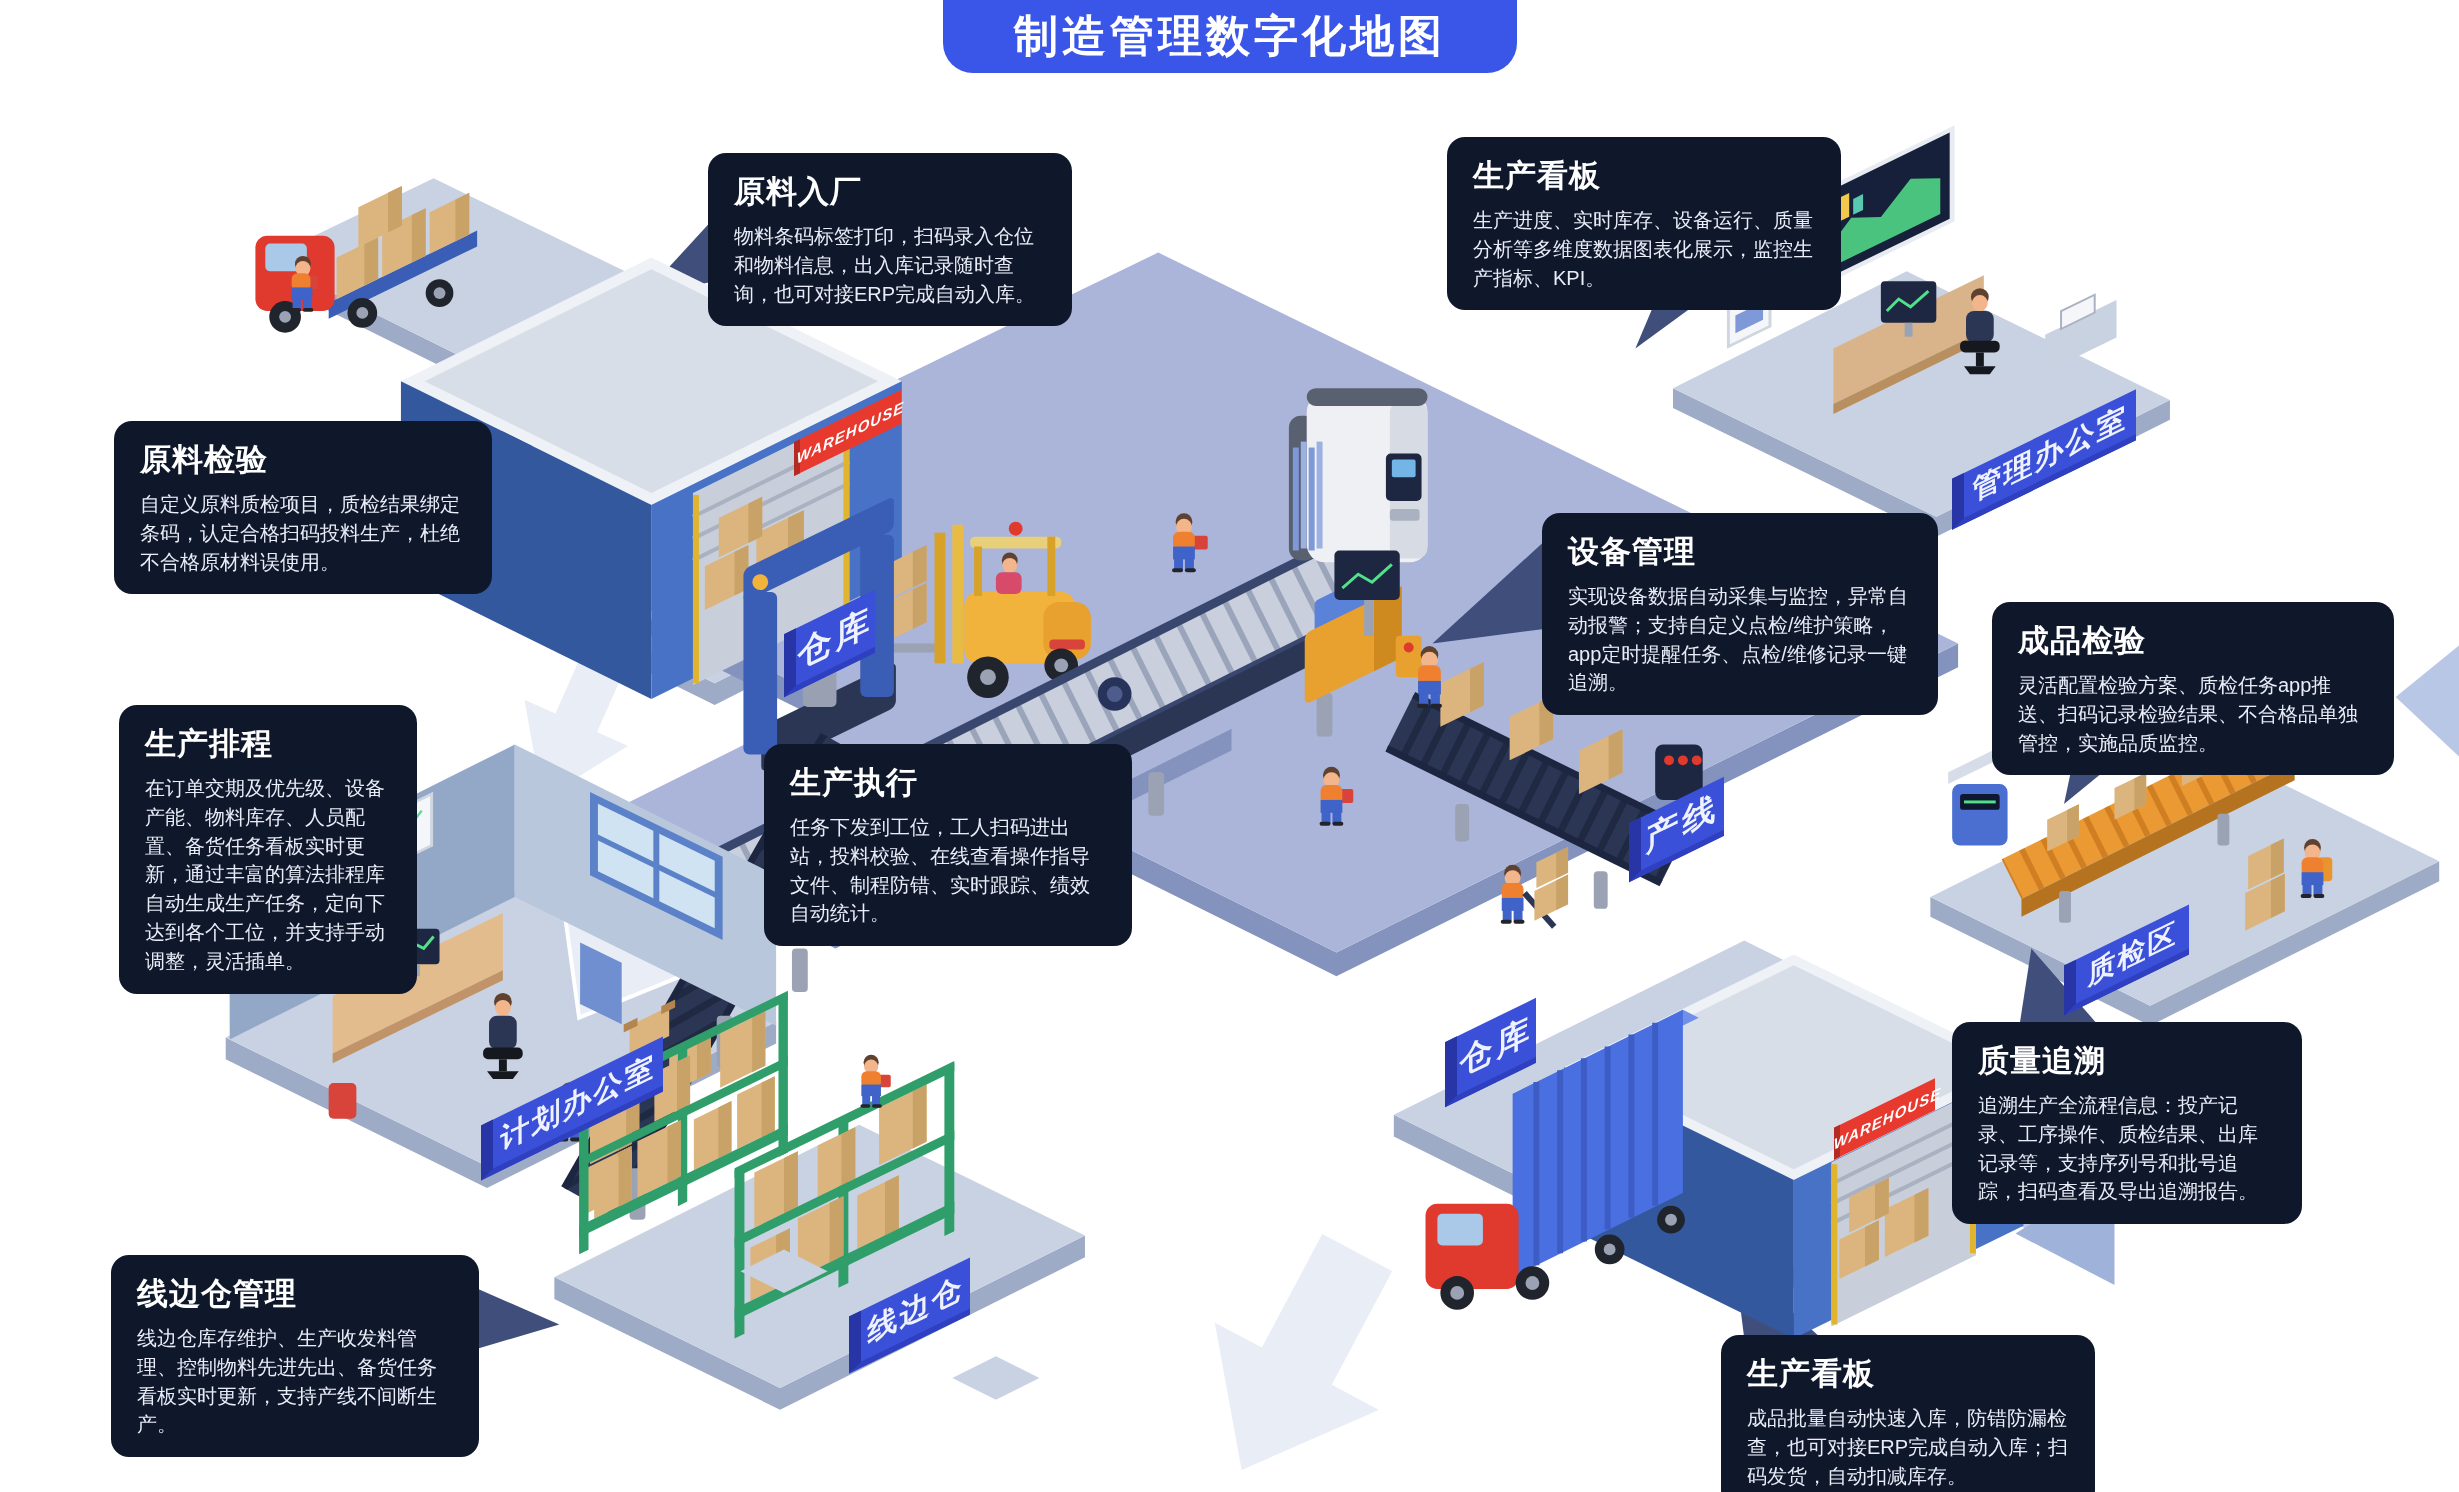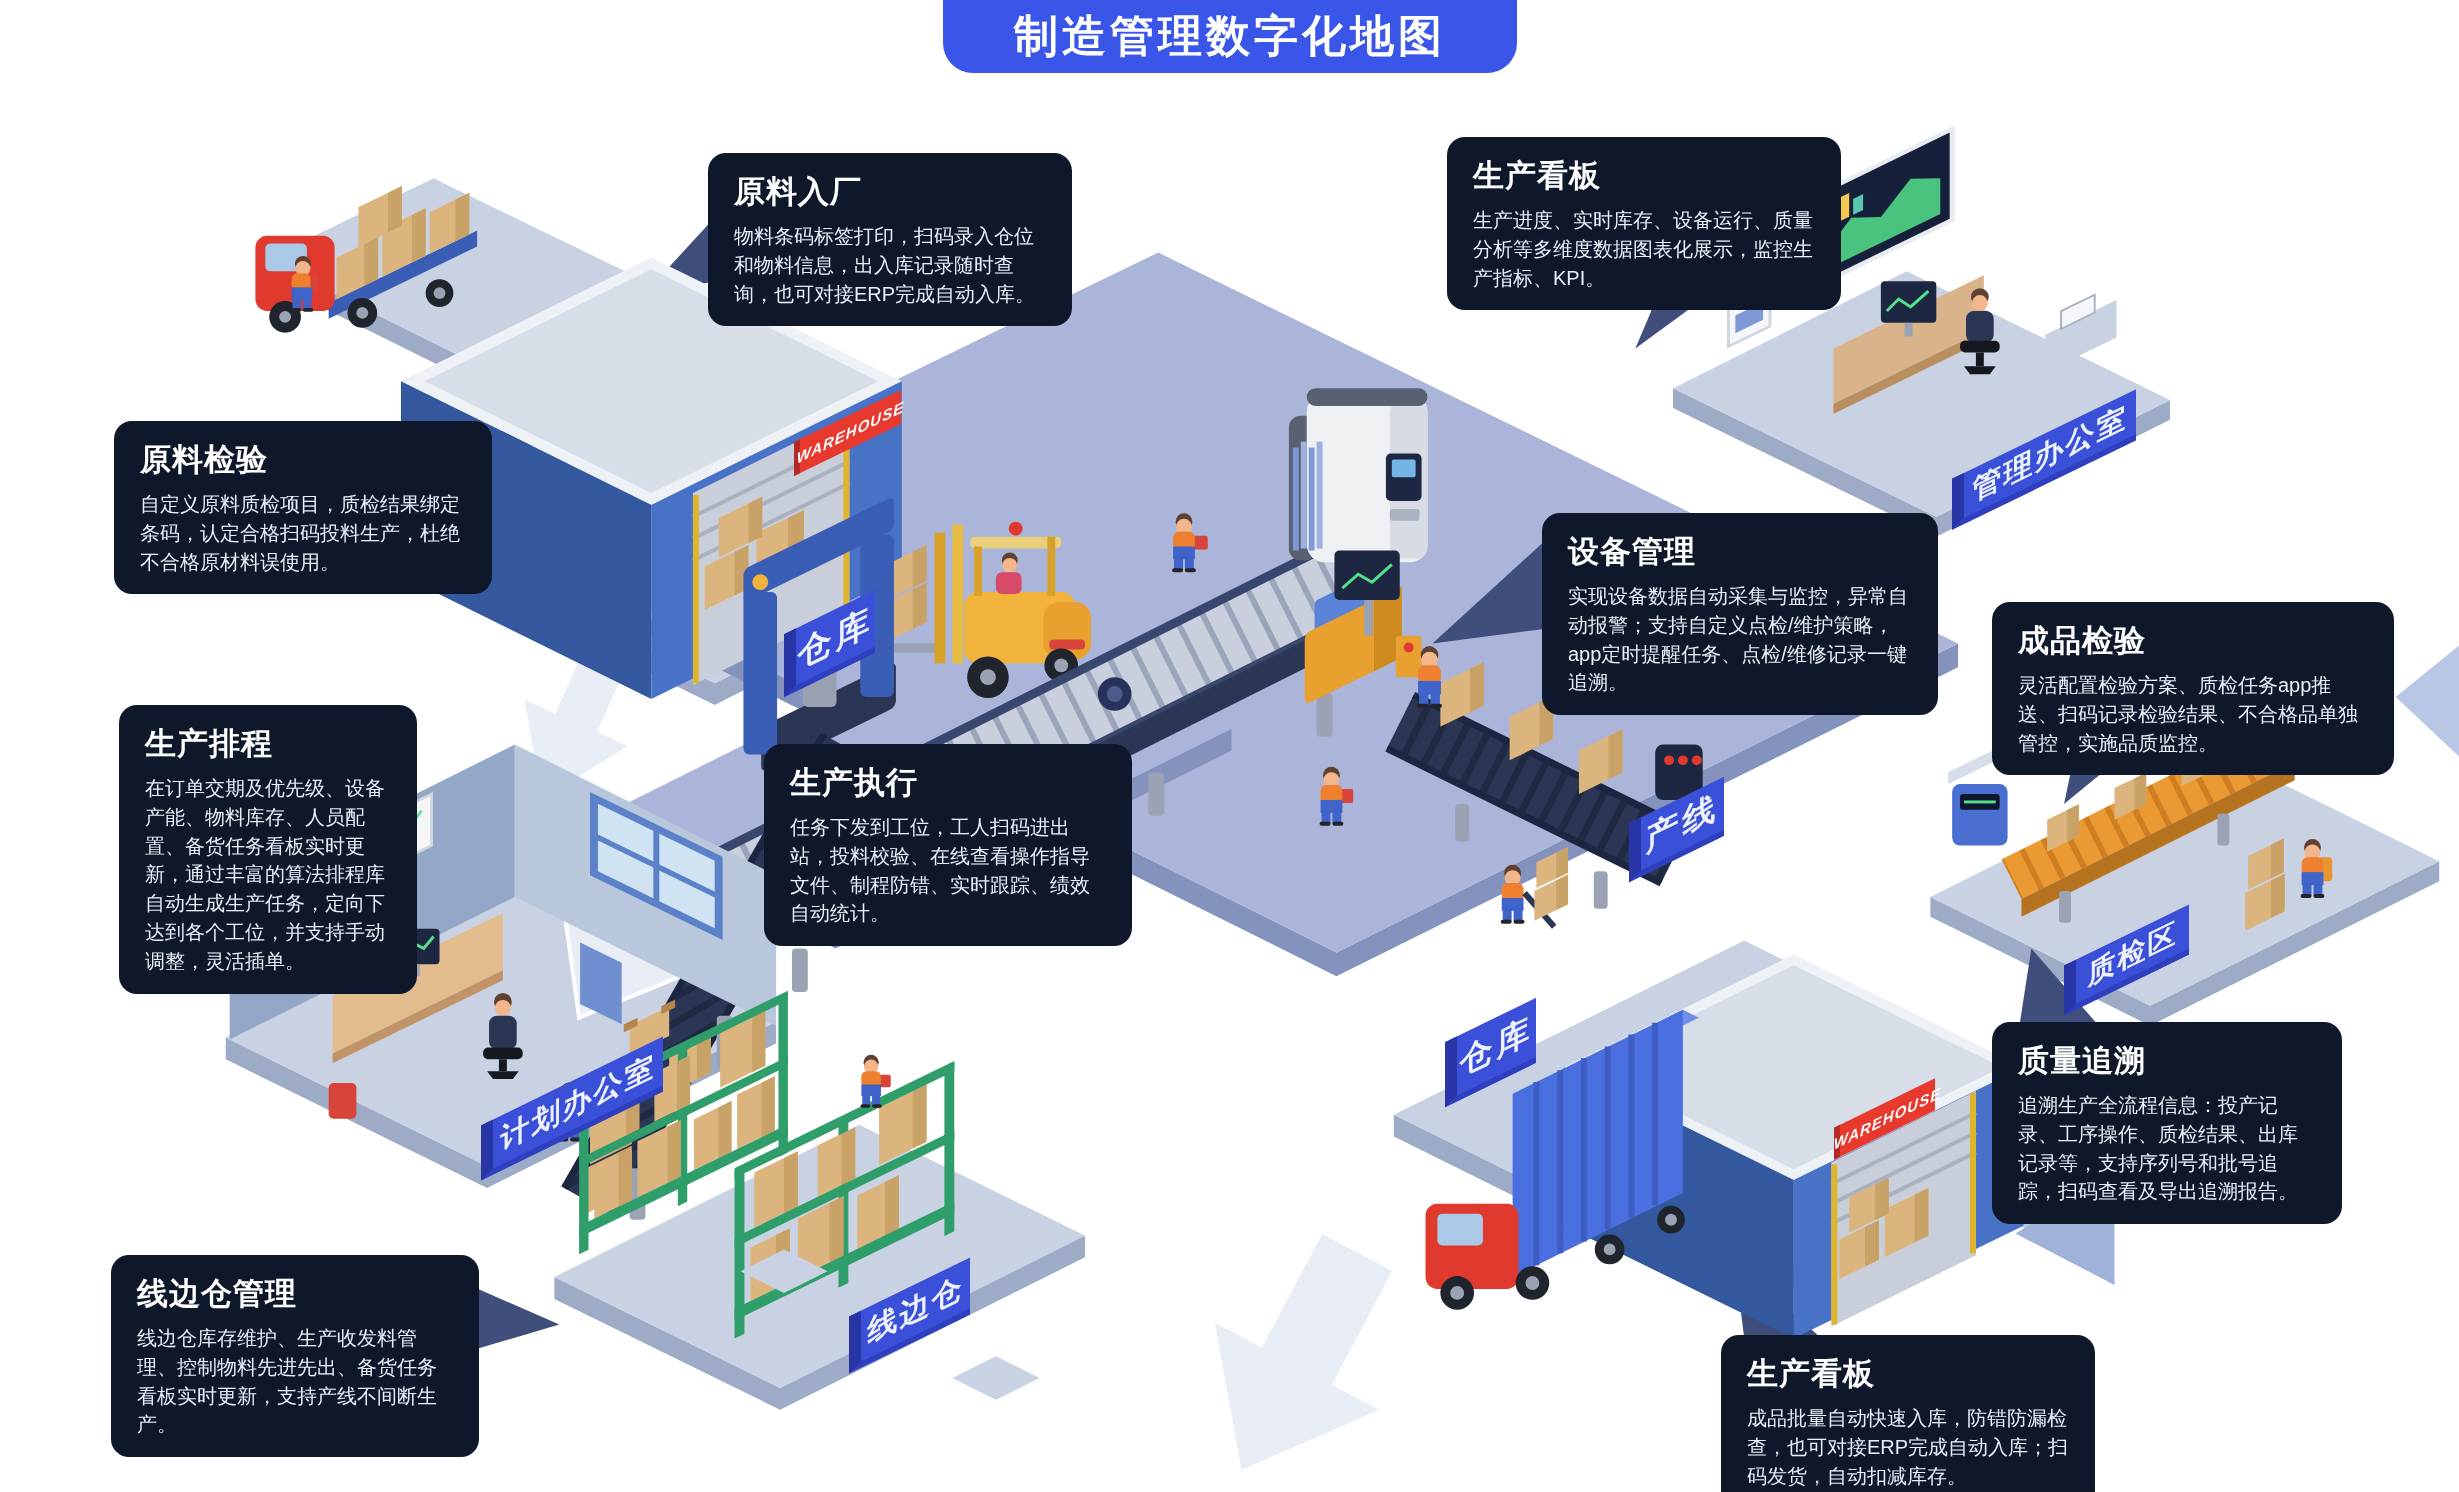--- a/index.html
+++ b/index.html
@@ -35,21 +35,21 @@
     color:#fff;box-sizing:border-box}
   .callout h3{margin:0 0 9px;font-size:31px;letter-spacing:1px;font-weight:bold}
   .callout p{margin:0;font-size:20px;line-height:1.44;color:#e9edf8}
   .c1{left:708px;top:153px;width:364px}
   .c2{left:1447px;top:137px;width:394px}
   .c3{left:114px;top:421px;width:378px}
   .c4{left:1542px;top:513px;width:396px}
   .c5{left:1992px;top:602px;width:402px}
   .c6{left:119px;top:705px;width:298px}
   .c7{left:764px;top:744px;width:368px}
-  .c8{left:1992px;top:1022px;width:350px}
+  .c8{left:1952px;top:1022px;width:350px}
   .c9{left:111px;top:1255px;width:368px}
   .c10{left:1721px;top:1335px;width:374px}
 
   
   .iso-label{position:absolute;background:#3b50d8;color:#eef2ff;font-weight:bold;
     display:flex;align-items:center;justify-content:center;transform:skewY(-26deg);
     border-left:12px solid #2735a6;border-bottom:6px solid #2e3fc0;box-sizing:border-box;
     letter-spacing:4px}
   .l1{left:784px;top:612px;width:91px;height:63px;font-size:34px}
   .l2{left:1952px;top:434px;width:184px;height:51px;font-size:29px;letter-spacing:2px}

